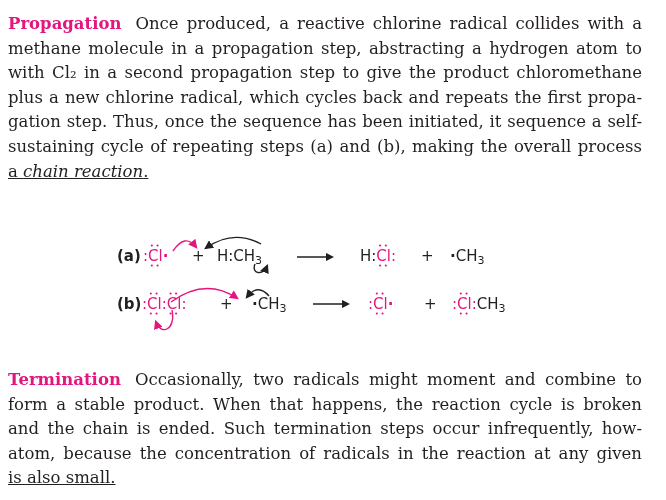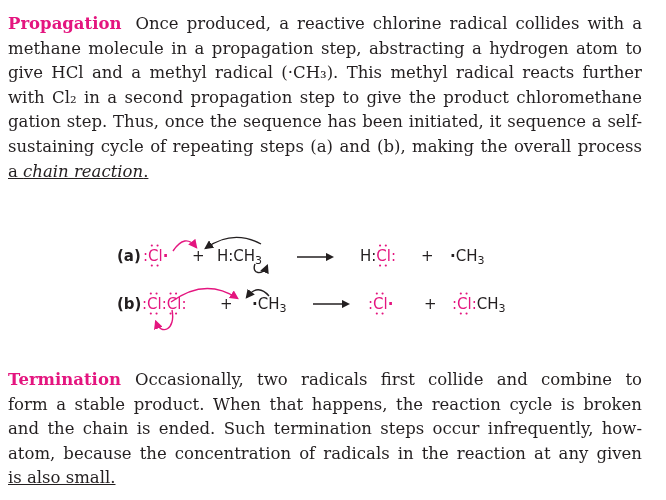--- a/index.html
+++ b/index.html
@@ -35,22 +35,22 @@
   .lp.bot{bottom:-3px;}
   .rdot{font-weight:bold;}
   .sb{font-size:11px;vertical-align:-3px;line-height:0;}
 </style>
 </head>
 <body>
 
 <div class="para" style="top:12px">
   <div class="line"><span class="ph">Propagation</span><span>Once produced, a reactive chlorine radical collides with a</span></div>
   <div class="line">methane molecule in a propagation step, abstracting a hydrogen atom to</div>
-  <div class="line">give HCl and a methyl radical (·CH₃). This methyl radical reacts further</div>
   <div class="line">with Cl₂ in a second propagation step to give the product chloromethane</div>
+  <div class="line">plus a new chlorine radical, which cycles back and repeats the first propa-</div>
   <div class="line">gation step. Thus, once the sequence has been initiated, it sequence a self-</div>
   <div class="line">sustaining cycle of repeating steps (a) and (b), making the overall process</div>
   <div class="line last"><span>a </span><span class="it">chain reaction</span><span>.</span></div>
 </div>
 
 <div class="eq" style="top:236px;height:52px">
   <svg class="ov" width="666" height="52" xmlns="http://www.w3.org/2000/svg">
     <defs>
       <marker id="a-hm" viewBox="0 0 8 8" refX="6" refY="4" markerWidth="6.5" markerHeight="6.5" orient="auto">
           <path d="M0,0 L8,4 L0,8 Z" fill="#e4157f"></path>
@@ -91,18 +91,18 @@
   <span class="tok lbl" style="left:117px">(b)</span>
   <span class="tok mag" style="left:142px"><span>:</span><span class="atom"><span class="lp top">••</span><span>Cl</span><span class="lp bot">••</span></span><span>:</span><span class="atom"><span class="lp top">••</span><span>Cl</span><span class="lp bot">••</span></span><span>:</span></span>
   <span class="tok" style="left:220px">+</span>
   <span class="tok" style="left:252px"><span class="rdot">·</span><span>CH</span><sub class="sb">3</sub></span>
   <span class="tok mag" style="left:368px"><span>:</span><span class="atom"><span class="lp top">••</span><span>Cl</span><span class="lp bot">••</span></span><span class="rdot">·</span></span>
   <span class="tok" style="left:424px">+</span>
   <span class="tok" style="left:452px"><span class="mag"><span>:</span><span class="atom"><span class="lp top">••</span><span>Cl</span><span class="lp bot">••</span></span><span>:</span></span><span>CH</span><sub class="sb">3</sub></span>
 </div>
 
 <div class="para" style="top:368px">
-  <div class="line"><span class="ph">Termination</span><span>Occasionally, two radicals first collide and combine to</span></div>
+  <div class="line"><span class="ph">Termination</span><span>Occasionally, two radicals might moment and combine to</span></div>
   <div class="line">form a stable product. When that happens, the reaction cycle is broken</div>
   <div class="line">and the chain is ended. Such termination steps occur infrequently, how-</div>
   <div class="line">atom, because the concentration of radicals in the reaction at any given</div>
   <div class="line last">is also small.</div>
 </div>
 
 </body></html>

